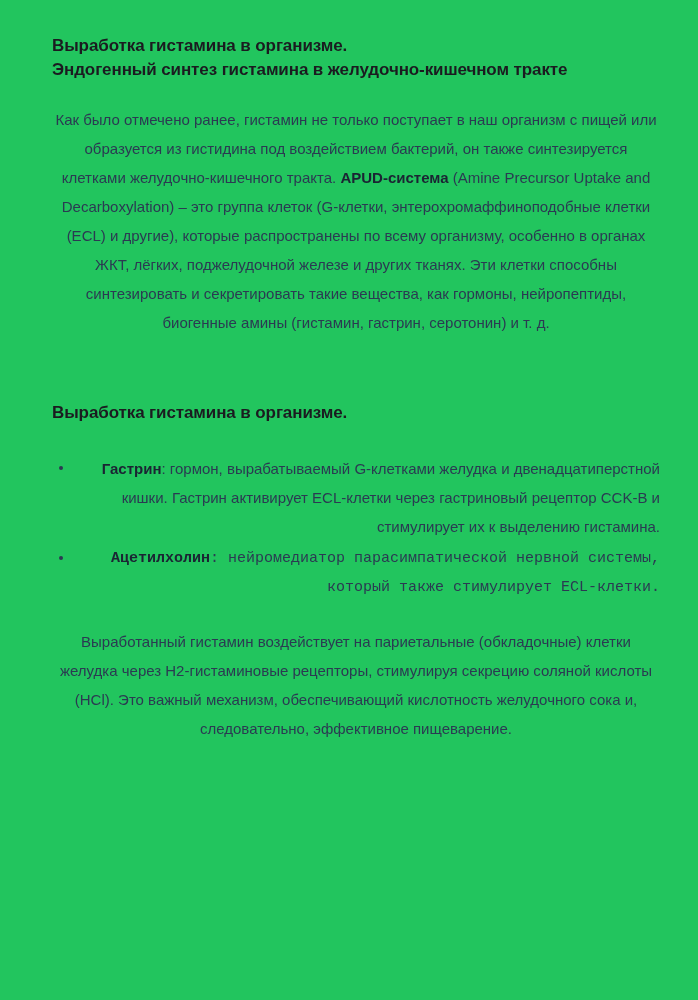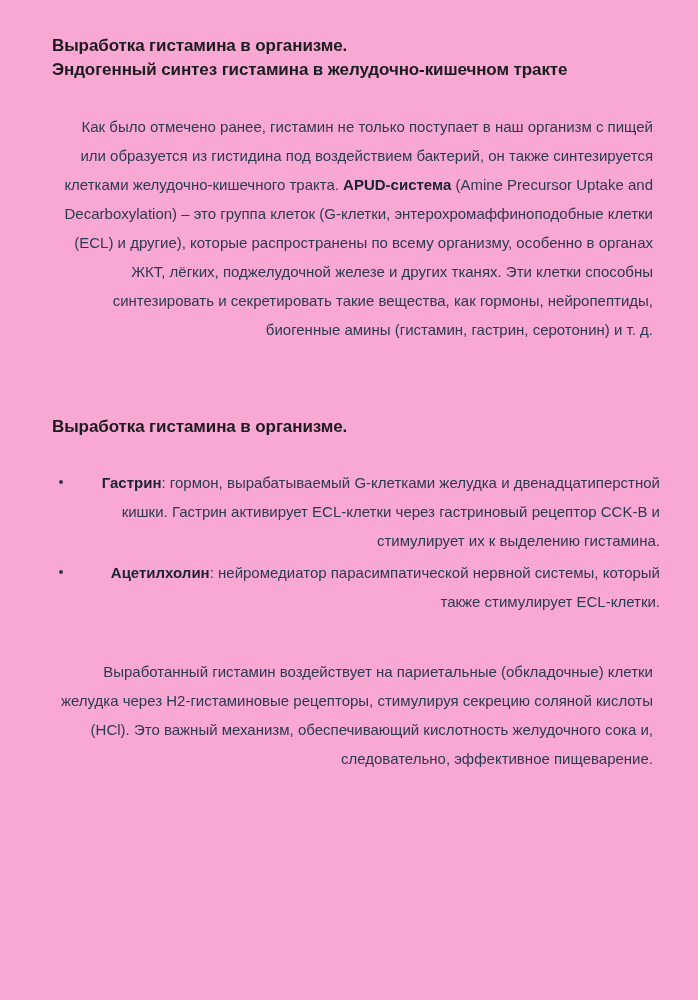--- a/index.html
+++ b/index.html
@@ -12,21 +12,21 @@
     background: #fffffe;
     font-family: "Liberation Sans", "DejaVu Sans", sans-serif;
     -webkit-font-smoothing: antialiased;
     overflow: hidden;
   }
 
   .page {
     position: relative;
     width: 698px;
     height: 1000px;
-    background: #f9a8d4;
+    background: #22c55e;
     box-sizing: border-box;
     padding: 0 38px 0 52px;
   }
 
   .content {
     width: 608px;
   }
 
   
   .section-heading {
@@ -46,22 +46,22 @@
   }
   .heading-block-2 {
     padding-top: 0;
   }
 
   
   .body-text {
     font-size: 15px;
     line-height: 29px;
     color: #2b3a52;
-    margin: 7px;
-    text-align: right;
+    margin: 0;
+    text-align: center;
   }
   .body-text b,
   .bullet-text b {
     font-weight: bold;
     color: #1b2433;
   }
 
   
   .gap-after-heading-1 { height: 23px; }
   .gap-section { height: 64px; }
@@ -75,21 +75,22 @@
     margin: 0;
     padding: 0;
   }
   .bullet-item {
     position: relative;
     padding-left: 22px;
     margin: 0 0 3px 6px;
     text-align: right;
   }
   .bullet-item:last-child {
-    margin-bottom: 16px;
+    margin-bottom: 7px;
+    font-family: Liberation Mono, monospace;
   }
   .bullet-dot {
     position: absolute;
     left: 1px;
     top: 12px;
     width: 4px;
     height: 4px;
     border-radius: 50%;
     background: #2b3a52;
   }

